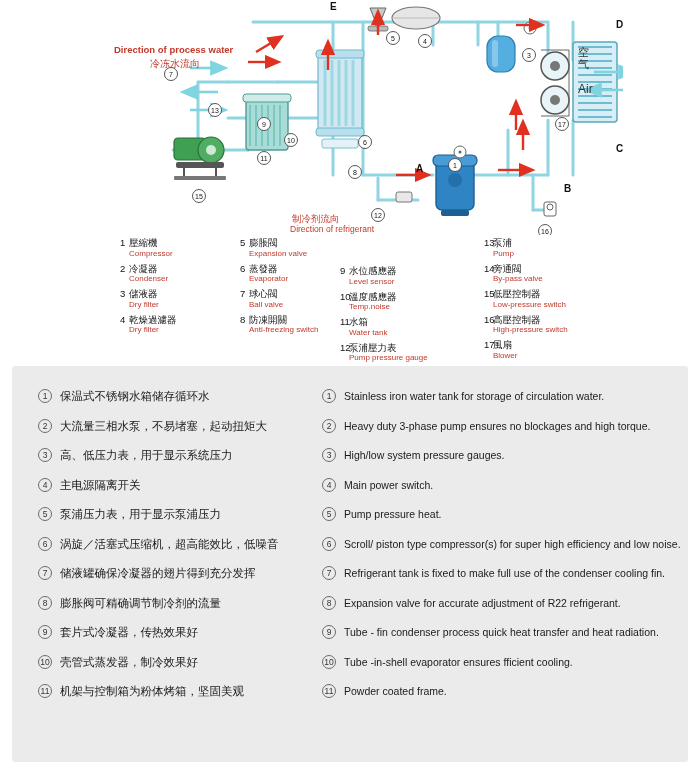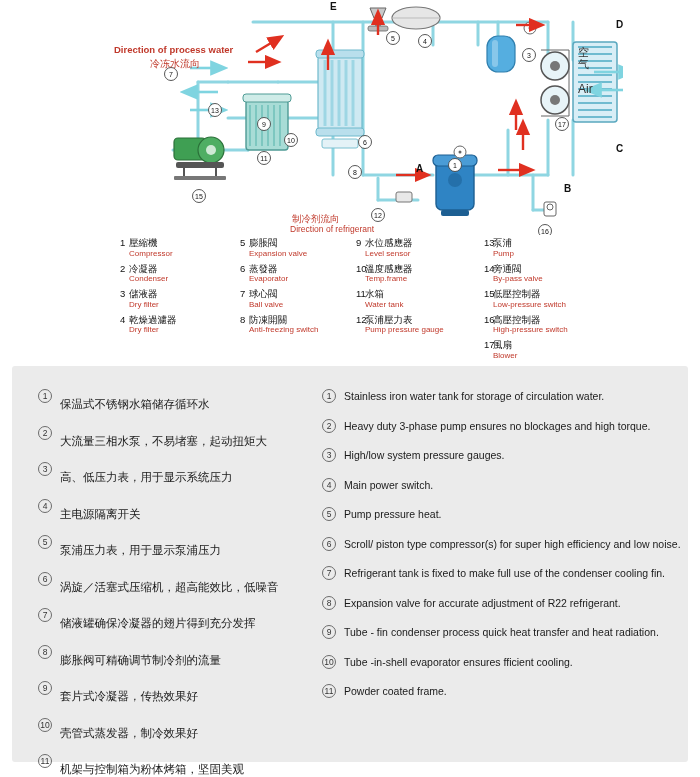--- a/index.html
+++ b/index.html
@@ -143,21 +143,20 @@
     line-height: 13px;
     text-align: center;
     margin-right: 8px;
     margin-top: 1px;
     box-sizing: border-box;
   }
   .feat-text-cn {
     font-size: 11.5px;
     color: #1a1a1a;
     line-height: 16px;
-    margin-top: 8px;
   }
   .feat-text-en {
     font-size: 10.5px;
     color: #1a1a1a;
     line-height: 16px;
   }
 </style>
 </head>
 <body>
 
@@ -414,28 +413,28 @@
       <div class="legend-item">
         <div class="legend-cn"><span class="legend-num">7</span><span>球心閥</span></div>
         <div class="legend-en">Ball valve</div>
       </div>
       <div class="legend-item">
         <div class="legend-cn"><span class="legend-num">8</span><span>防凍開關</span></div>
         <div class="legend-en">Anti-freezing switch</div>
       </div>
     </div>
 
-    <div class="legend-col" style="left:236px;">
+    <div class="legend-col" style="left:220px;margin-top:28px;">
       <div class="legend-item">
         <div class="legend-cn"><span class="legend-num">9</span><span>水位感應器</span></div>
         <div class="legend-en">Level sensor</div>
       </div>
       <div class="legend-item">
         <div class="legend-cn"><span class="legend-num">10</span><span>溫度感應器</span></div>
-        <div class="legend-en">Temp.frame</div>
+        <div class="legend-en">Temp.noise</div>
       </div>
       <div class="legend-item">
         <div class="legend-cn"><span class="legend-num">11</span><span>水箱</span></div>
         <div class="legend-en">Water tank</div>
       </div>
       <div class="legend-item">
         <div class="legend-cn"><span class="legend-num">12</span><span>泵浦壓力表</span></div>
         <div class="legend-en">Pump pressure gauge</div>
       </div>
     </div>

